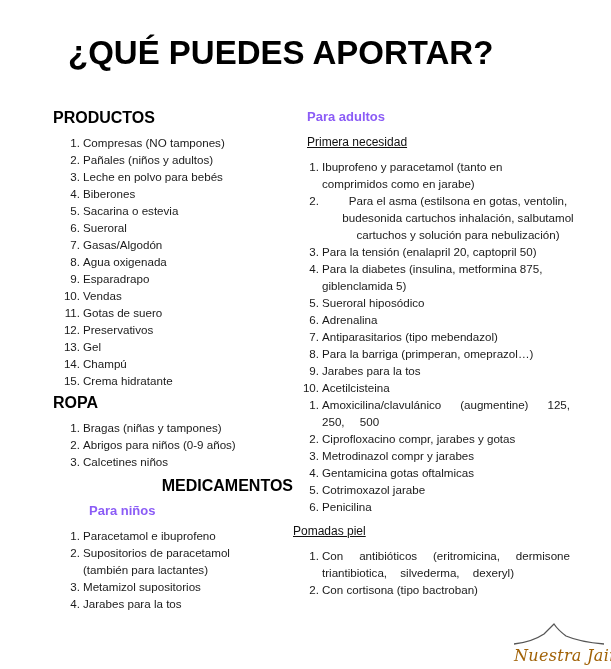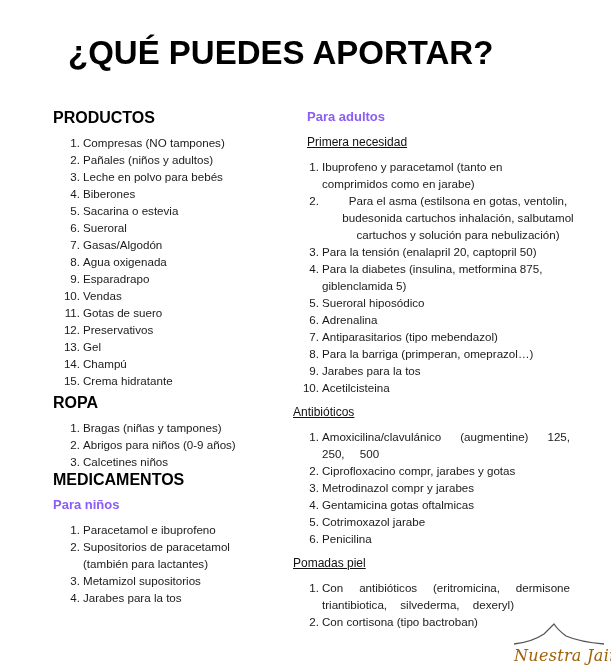--- a/index.html
+++ b/index.html
@@ -103,22 +103,22 @@
     <li>
         <span class="num">2.</span>
         <span class="txt">Abrigos para niños (0-9 años)</span>
       </li>
     <li>
         <span class="num">3.</span>
         <span class="txt">Calcetines niños</span>
       </li>
   </ol>
 
-  <h2 style="margin-bottom:6px;">MEDICAMENTOS</h2>
-  <h3 style="margin-bottom:7px;">Para niños</h3>
+  <h2 style="margin-top:6px;margin-bottom:6px;text-align:right;">MEDICAMENTOS</h2>
+  <h3 style="margin-bottom:7px;margin-left:36px;">Para niños</h3>
   <ol>
     <li>
         <span class="num">1.</span>
         <span class="txt">Paracetamol e ibuprofeno</span>
       </li>
     <li>
         <span class="num">2.</span>
         <span class="txt" style="max-width:170px;">Supositorios de paracetamol (también para lactantes)</span>
       </li>
     <li>
@@ -171,21 +171,20 @@
     <li>
         <span class="num">9.</span>
         <span class="txt">Jarabes para la tos</span>
       </li>
     <li>
         <span class="num" style="margin-left:-6px;width:18px;">10.</span>
         <span class="txt">Acetilcisteina</span>
       </li>
   </ol>
 
-  <p class="sub" style="margin-top:8px;margin-bottom:8px;margin-left:-14px;">Antibióticos</p>
   <ol>
     <li>
         <span class="num">1.</span>
         <span class="txt justify" style="max-width:248px;word-spacing:12px;">Amoxicilina/clavulánico (augmentine) 125, 250, 500</span>
       </li>
     <li>
         <span class="num">2.</span>
         <span class="txt">Ciprofloxacino compr, jarabes y gotas</span>
       </li>
     <li>

